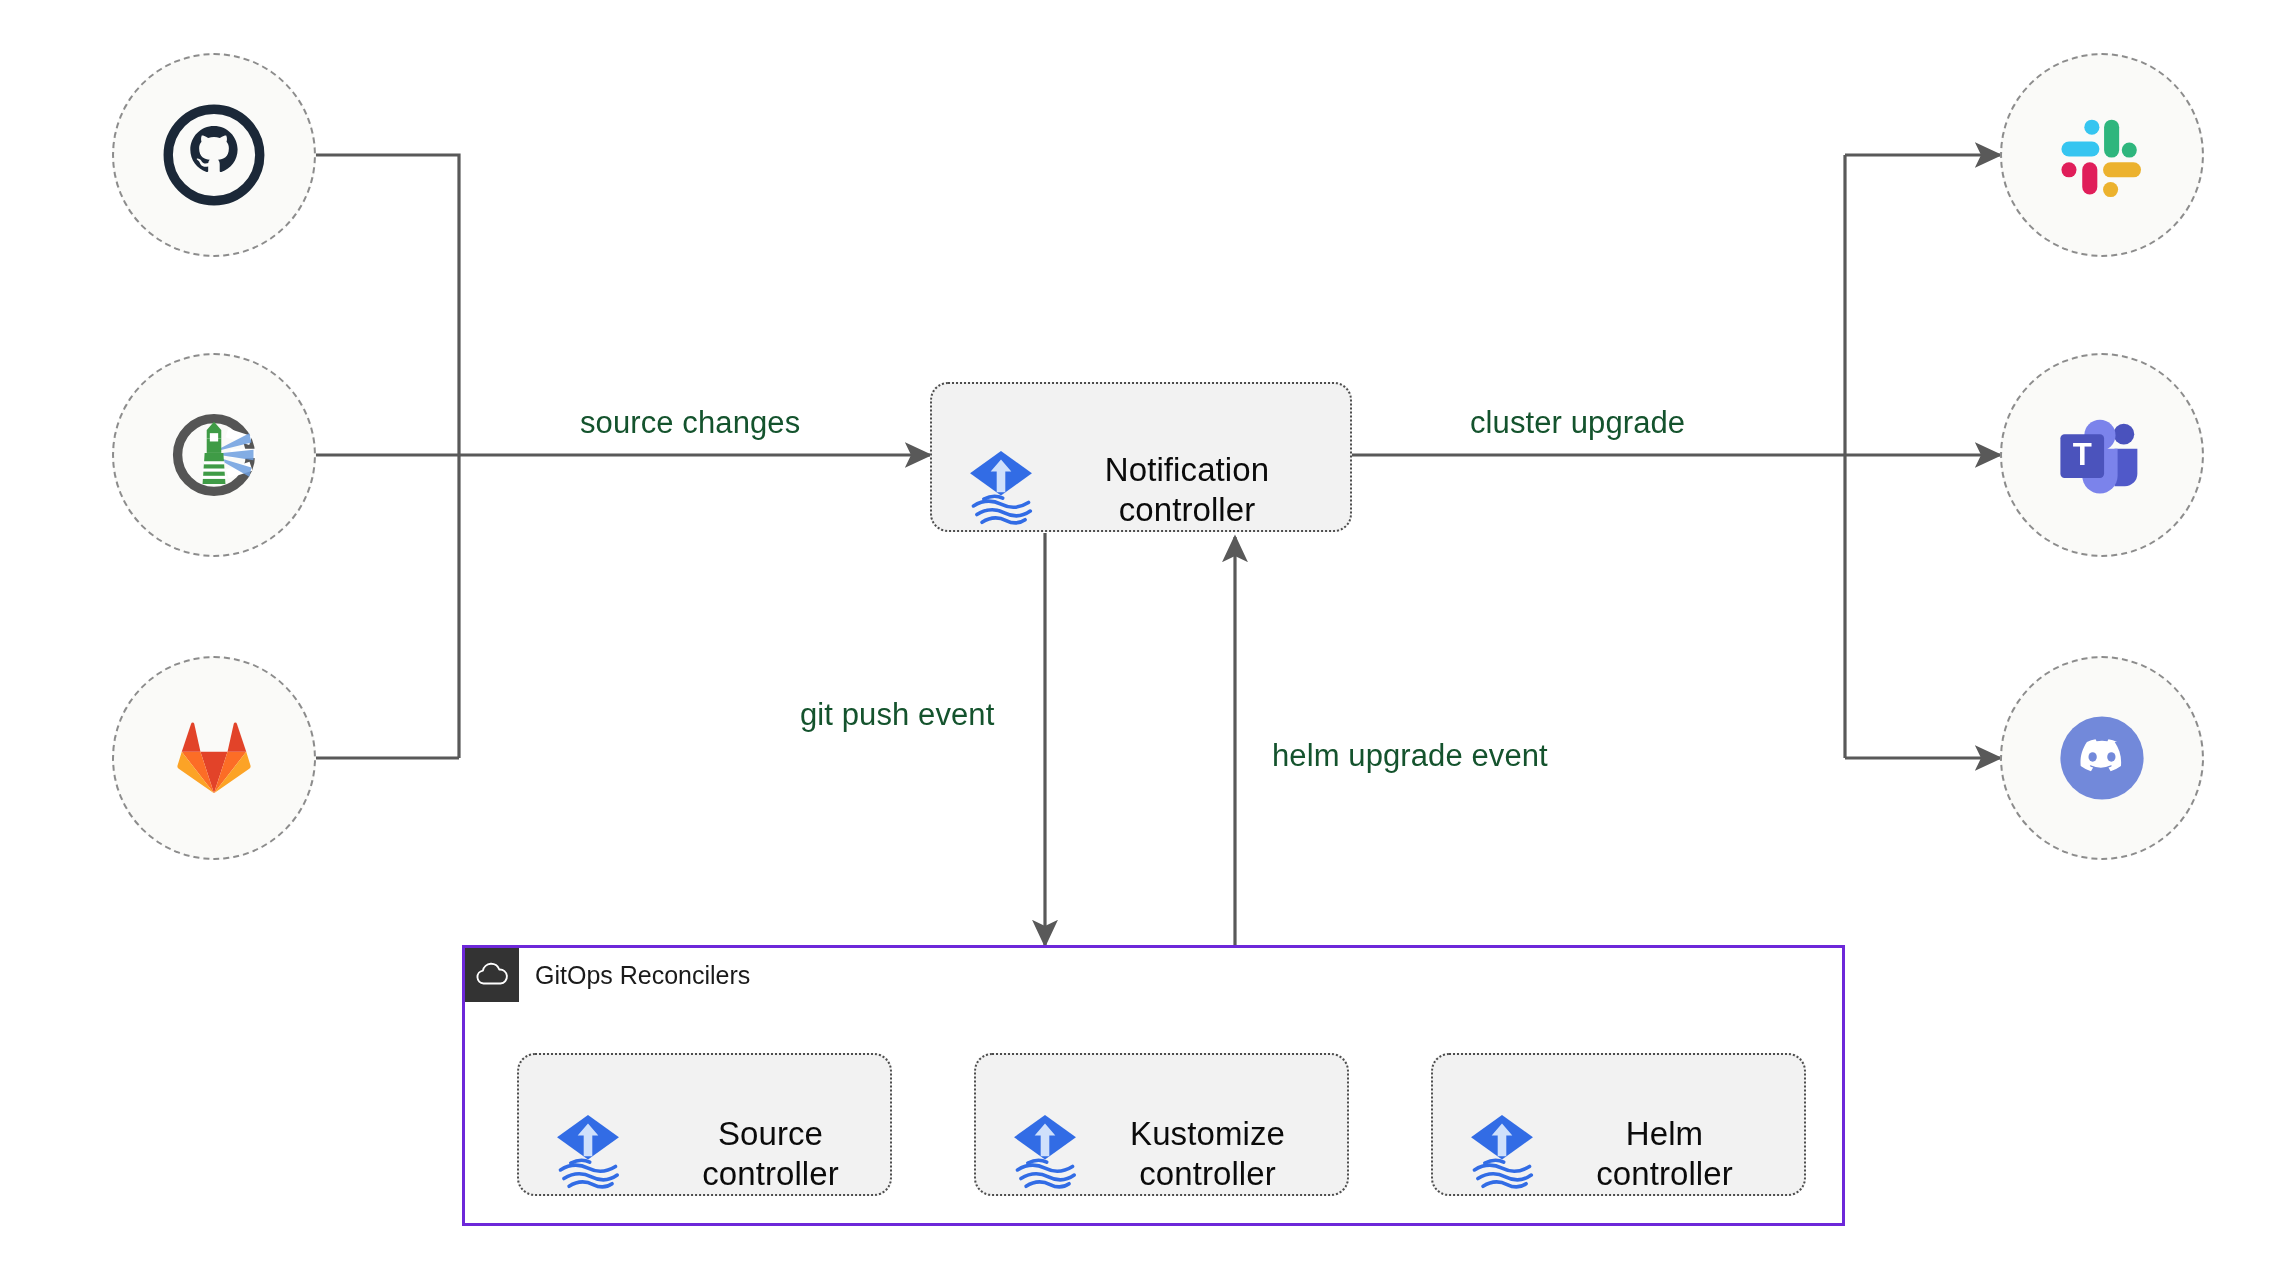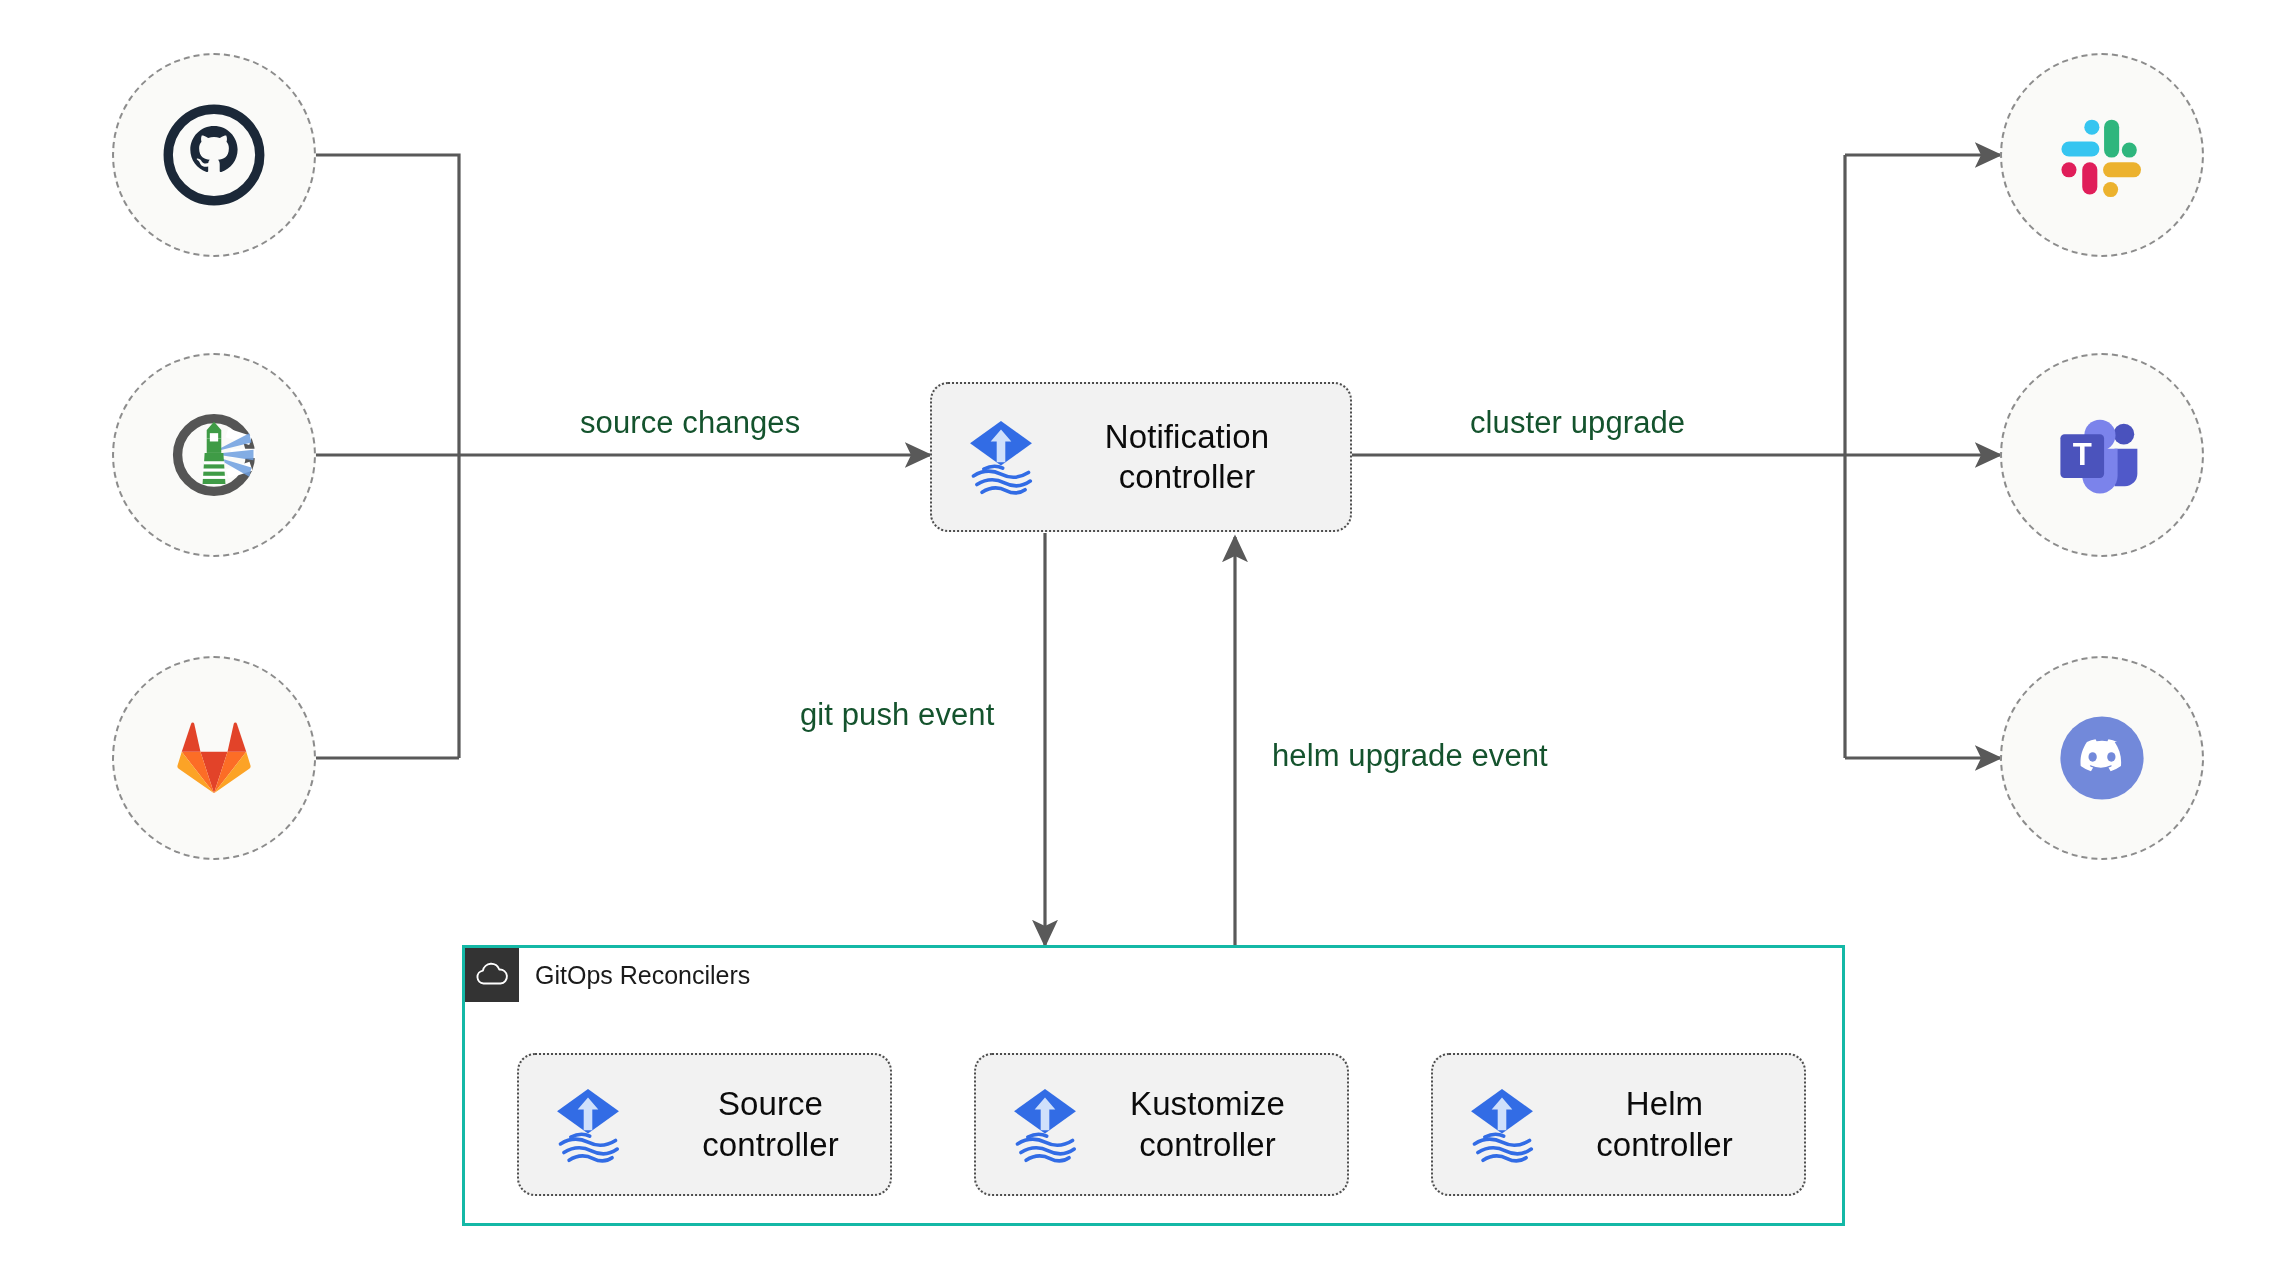--- a/index.html
+++ b/index.html
@@ -49,21 +49,21 @@
   }
 
   
   .ctrl-box {
     position: absolute;
     box-sizing: border-box;
     background: #f2f2f2;
     border: 2px dotted #4d4d4d;
     border-radius: 18px;
     display: flex;
-    align-items: center;
+    align-items: flex-end;
     justify-content: flex-start;
     padding-left: 26px;
   }
   .ctrl-box .glyph {
     width: 86px;
     height: 86px;
     flex: 0 0 86px;
   }
   .ctrl-label {
     flex: 1 1 auto;
@@ -73,21 +73,21 @@
     color: #0b0b0b;
     padding-right: 20px;
     white-space: pre-line;
     letter-spacing: 0.1px;
   }
 
   
   #group-reconcilers {
     position: absolute;
     box-sizing: border-box;
-    border: 3px solid #14b8a6;
+    border: 3px solid #6d28d9;
     background: #ffffff;
   }
   #group-header {
     position: absolute;
     left: 0;
     top: 0;
     height: 54px;
     display: flex;
     align-items: center;
   }

